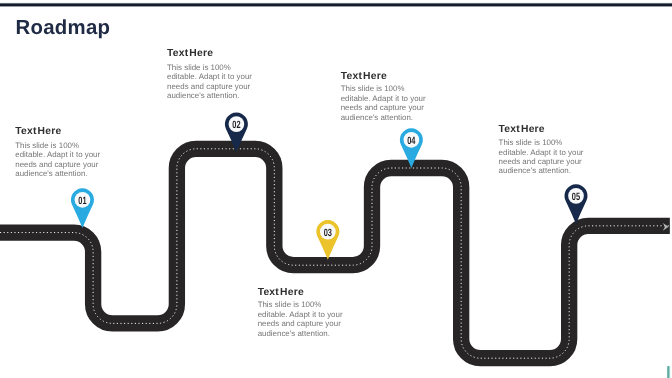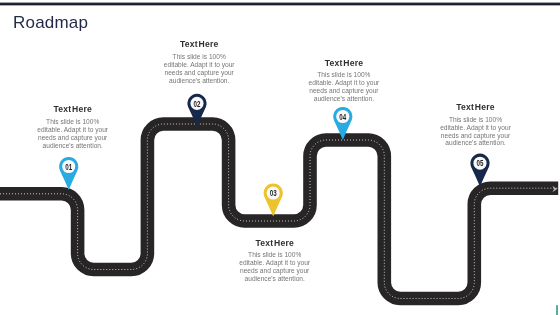--- a/index.html
+++ b/index.html
@@ -1,27 +1,27 @@
 <!DOCTYPE html>
 <html><head>
 <meta charset="utf-8">
 <style>
   html,body{margin:0;padding:0;}
   body{width:560px;height:315px;overflow:hidden;background:#ffffff;
        font-family:"Liberation Sans",sans-serif;position:relative;}
   .slide{position:absolute;left:0;top:0;width:560px;height:315px;background:#fff;overflow:hidden;}
   .topbar{position:absolute;left:0;top:2px;width:560px;height:4px;background:linear-gradient(to bottom,rgba(21,29,43,0) 0%,rgba(21,29,43,0.55) 17%,rgba(21,29,43,1) 40%,rgba(21,29,43,1) 68%,rgba(21,29,43,0.35) 88%,rgba(21,29,43,0) 100%);}
-  .title{position:absolute;left:13px;top:13px;font-size:17px;font-weight:normal;color:#1f2a44;letter-spacing:0.2px;transform:translateZ(0);}
+  .title{position:absolute;left:13px;top:13px;font-size:17px;font-weight:bold;color:#1f2a44;letter-spacing:0.2px;transform:translateZ(0);}
   svg.road{position:absolute;left:0;top:0;width:560px;height:315px;}
   svg.pins{position:absolute;left:0;top:0;width:560px;height:315px;}
   .pinnum{font-family:"Liberation Sans",sans-serif;font-size:8.8px;font-weight:bold;fill:#231f20;text-anchor:middle;}
   .pin-hole{fill:#f7f9fb;}
   svg.pins{transform:translateZ(0);}
   .watermark{position:absolute;left:556px;top:305px;width:1.8px;height:11px;background:#3d9e8f;border-radius:0.6px;opacity:0.85;}
-  .tb{position:absolute;text-align:center;width:120px;margin-left:-60px;transform:translateZ(0);}
+  .tb{position:absolute;width:120px;margin-left:-60px;transform:translateZ(0);}
   .tb .h{font-size:8.6px;font-weight:bold;color:#2f2f2f;letter-spacing:0.2px;word-spacing:-1.8px;}
   .tb .p{font-size:6.6px;color:#767676;line-height:7.9px;margin-top:3.6px;white-space:pre-line;}
 </style>
 </head>
 <body>
 
 <div class="slide">
   <div class="topbar"></div>
   <div class="title" style="color: rgb(31, 42, 68);">Roadmap</div>
 

